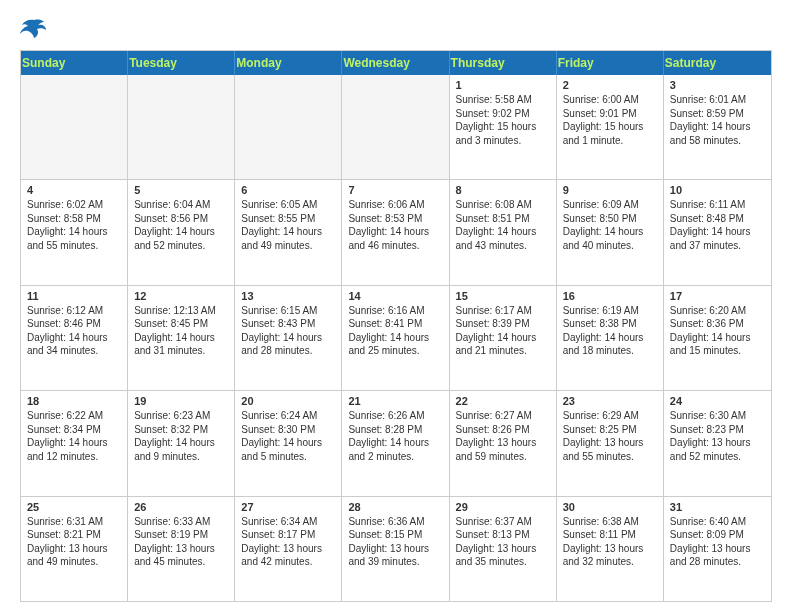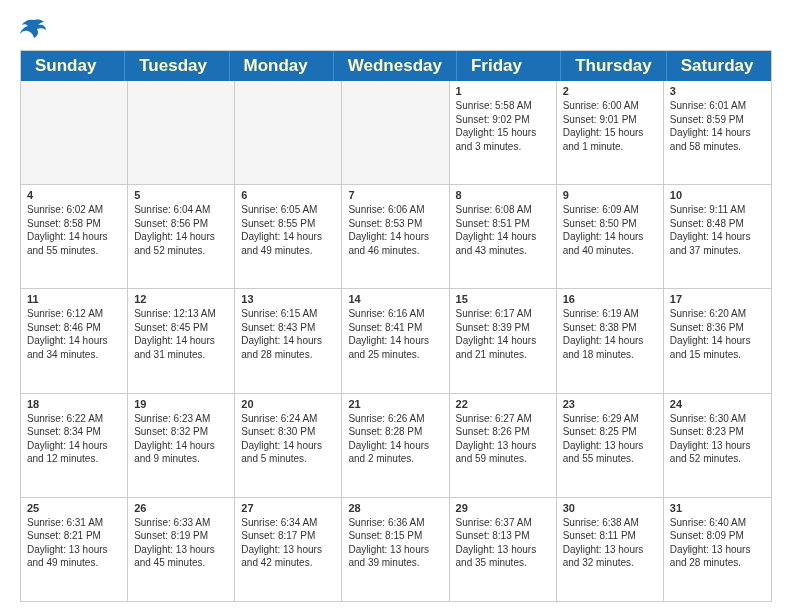--- a/index.html
+++ b/index.html
@@ -59,24 +59,24 @@
       display: flex;
       flex-direction: column;
       border: 1px solid #ccc;
     }
     .calendar-header {
       display: grid;
       grid-template-columns: repeat(7, 1fr);
       background: #1a6fb5;
     }
     .day-header {
-      color: #fef9c3;
-      font-weight: bold;
-      font-size: 17px;
-      padding: 5px 14px;
+      color: #bef264;
+      font-weight: bold;
+      font-size: 12px;
+      padding: 5px 1px;
       text-align: left;
       border-right: 1px solid #3a8fd5;
     }
     .day-header:last-child {
       border-right: none;
     }
     .calendar-body {
       display: flex;
       flex-direction: column;
       flex: 1;
@@ -134,22 +134,22 @@
       <div class="location"></div>
     </div>
   </div>
 
   <div class="calendar">
     <div class="calendar-header">
     <div class="day-header">Sunday</div>
         <div class="day-header">Tuesday</div>
         <div class="day-header">Monday</div>
         <div class="day-header">Wednesday</div>
+        <div class="day-header">Thursday</div>
         <div class="day-header">Friday</div>
-        <div class="day-header">Thursday</div>
         <div class="day-header">Saturday</div>
       </div>
     <div class="calendar-body">
     <div class="calendar-row">
           <div class="calendar-cell empty"></div>
           <div class="calendar-cell empty"></div>
           <div class="calendar-cell empty"></div>
           <div class="calendar-cell empty"></div>
           <div class="calendar-cell"><span class="day-number">1</span><span class="cell-text" style="white-space: pre-line;">Sunrise: 5:58 AM
 Sunset: 9:02 PM
@@ -182,21 +182,21 @@
 Daylight: 14 hours
 and 46 minutes.</span></div>
           <div class="calendar-cell"><span class="day-number">8</span><span class="cell-text" style="white-space: pre-line;">Sunrise: 6:08 AM
 Sunset: 8:51 PM
 Daylight: 14 hours
 and 43 minutes.</span></div>
           <div class="calendar-cell"><span class="day-number">9</span><span class="cell-text" style="white-space: pre-line; margin-top: 24px;">Sunrise: 6:09 AM
 Sunset: 8:50 PM
 Daylight: 14 hours
 and 40 minutes.</span></div>
-          <div class="calendar-cell"><span class="day-number">10</span><span class="cell-text" style="white-space: pre-line;">Sunrise: 9:11 AM
+          <div class="calendar-cell"><span class="day-number">10</span><span class="cell-text" style="white-space: pre-line;">Sunrise: 6:11 AM
 Sunset: 8:48 PM
 Daylight: 14 hours
 and 37 minutes.</span></div>
         </div>
         <div class="calendar-row">
           <div class="calendar-cell"><span class="day-number">11</span><span class="cell-text" style="white-space: pre-line;">Sunrise: 6:12 AM
 Sunset: 8:46 PM
 Daylight: 14 hours
 and 34 minutes.</span></div>
           <div class="calendar-cell"><span class="day-number">12</span><span class="cell-text" style="white-space: pre-line;">Sunrise: 12:13 AM

